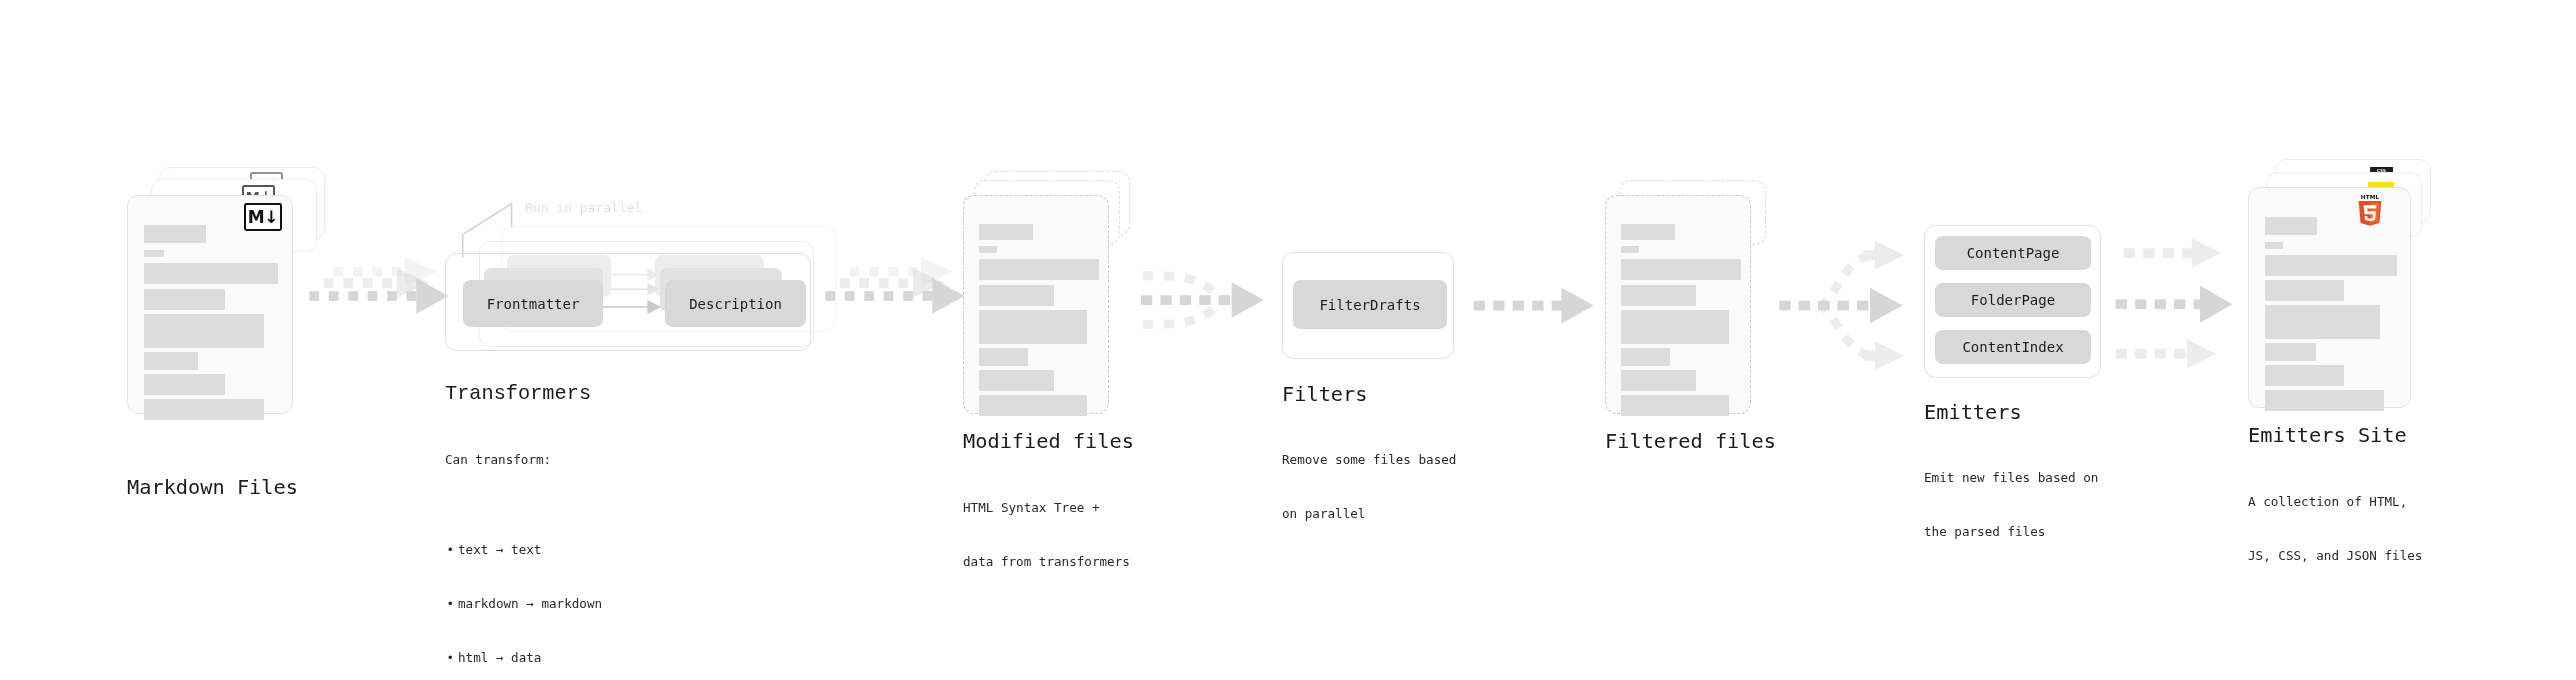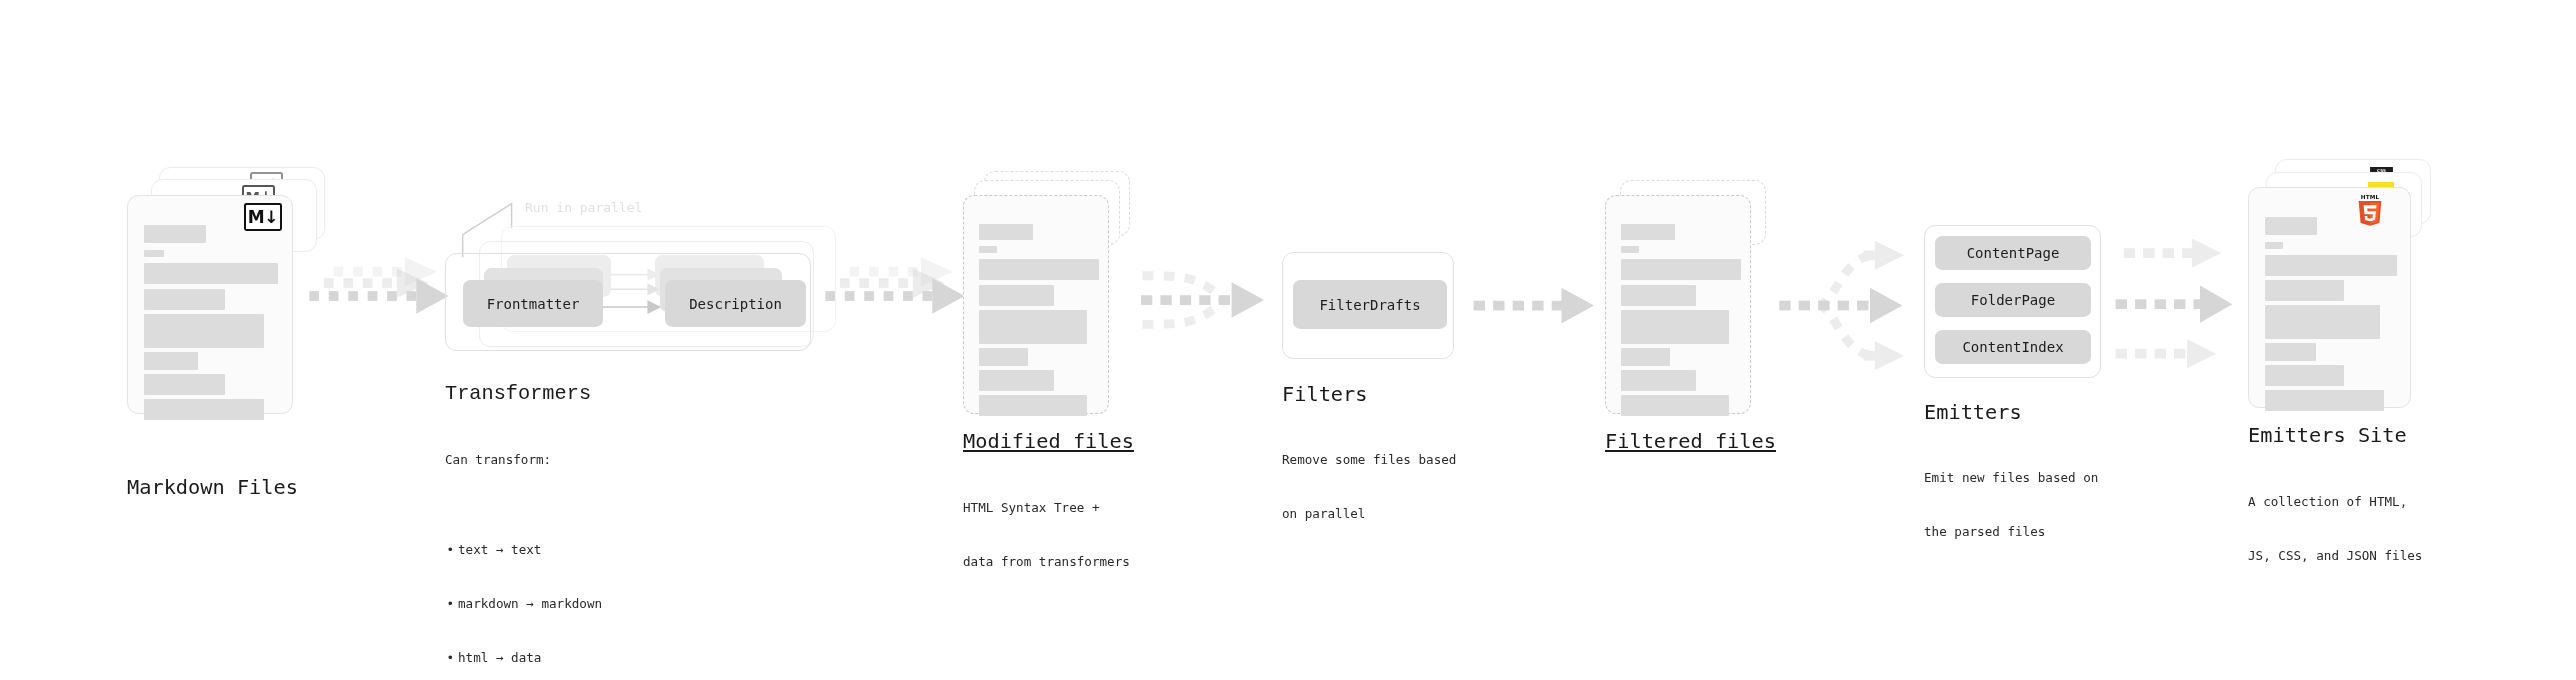--- a/index.html
+++ b/index.html
@@ -272,21 +272,21 @@
       <div class="bar" style="left:14.6px; top:28px;  width:54px; height:16.3px;"></div>
       <div class="bar" style="left:14.6px; top:50px;  width:18px; height:6.5px;"></div>
       <div class="bar" style="left:14.6px; top:63px;  width:120px; height:21px;"></div>
       <div class="bar" style="left:14.6px; top:89px; width:75px; height:21px;"></div>
       <div class="bar" style="left:14.6px; top:114px; width:108px; height:34px;"></div>
       <div class="bar" style="left:14.6px; top:152px; width:49px; height:18px;"></div>
       <div class="bar" style="left:14.6px; top:174px; width:75px; height:21px;"></div>
       <div class="bar" style="left:14.6px; top:199px; width:108px; height:21px;"></div>
     </div>
 
-    <div class="caption-title" style="left:963px; top:429px;text-decoration:underline;">Modified files</div>
+    <div class="caption-title" style="left:963px; top:429px;">Modified files</div>
     <div class="caption-sub" style="left:963px; top:463px;">
       <div>HTML Syntax Tree +</div>
       <div>data from transformers</div>
     </div>
   </div>
 
   <svg class="abs-svg" style="left:1136px; top:258px;" width="154" height="89" viewBox="0 0 190 110">
     <g stroke="#ededed" stroke-width="11" fill="none" stroke-dasharray="13 13" stroke-linecap="butt">
       <path d="M8 22 C 58 22, 78 22, 108 52"></path>
       <path d="M8 82 C 58 82, 78 82, 108 52"></path>
@@ -330,21 +330,21 @@
       <div class="bar" style="left:14.6px; top:28px;  width:54px; height:16.3px;"></div>
       <div class="bar" style="left:14.6px; top:50px;  width:18px; height:6.5px;"></div>
       <div class="bar" style="left:14.6px; top:63px;  width:120px; height:21px;"></div>
       <div class="bar" style="left:14.6px; top:89px; width:75px; height:21px;"></div>
       <div class="bar" style="left:14.6px; top:114px; width:108px; height:34px;"></div>
       <div class="bar" style="left:14.6px; top:152px; width:49px; height:18px;"></div>
       <div class="bar" style="left:14.6px; top:174px; width:75px; height:21px;"></div>
       <div class="bar" style="left:14.6px; top:199px; width:108px; height:21px;"></div>
     </div>
 
-    <div class="caption-title" style="left:1605px; top:429px;text-decoration:underline;">Filtered files</div>
+    <div class="caption-title" style="left:1605px; top:429px;">Filtered files</div>
   </div>
 
   <svg class="abs-svg" style="left:1776px; top:234px;" width="154" height="143" viewBox="0 0 190 176">
     <g stroke="#ececec" stroke-width="11" fill="none" stroke-dasharray="13 13" stroke-linecap="butt">
       <path d="M52 88 C 72 88, 82 26, 122 26"></path>
       <path d="M52 88 C 72 88, 82 150, 122 150"></path>
     </g>
     <g fill="#ececec">
       <rect x="108" y="20" width="14" height="12"></rect>
       <polygon points="122,8 158,26 122,44"></polygon>

